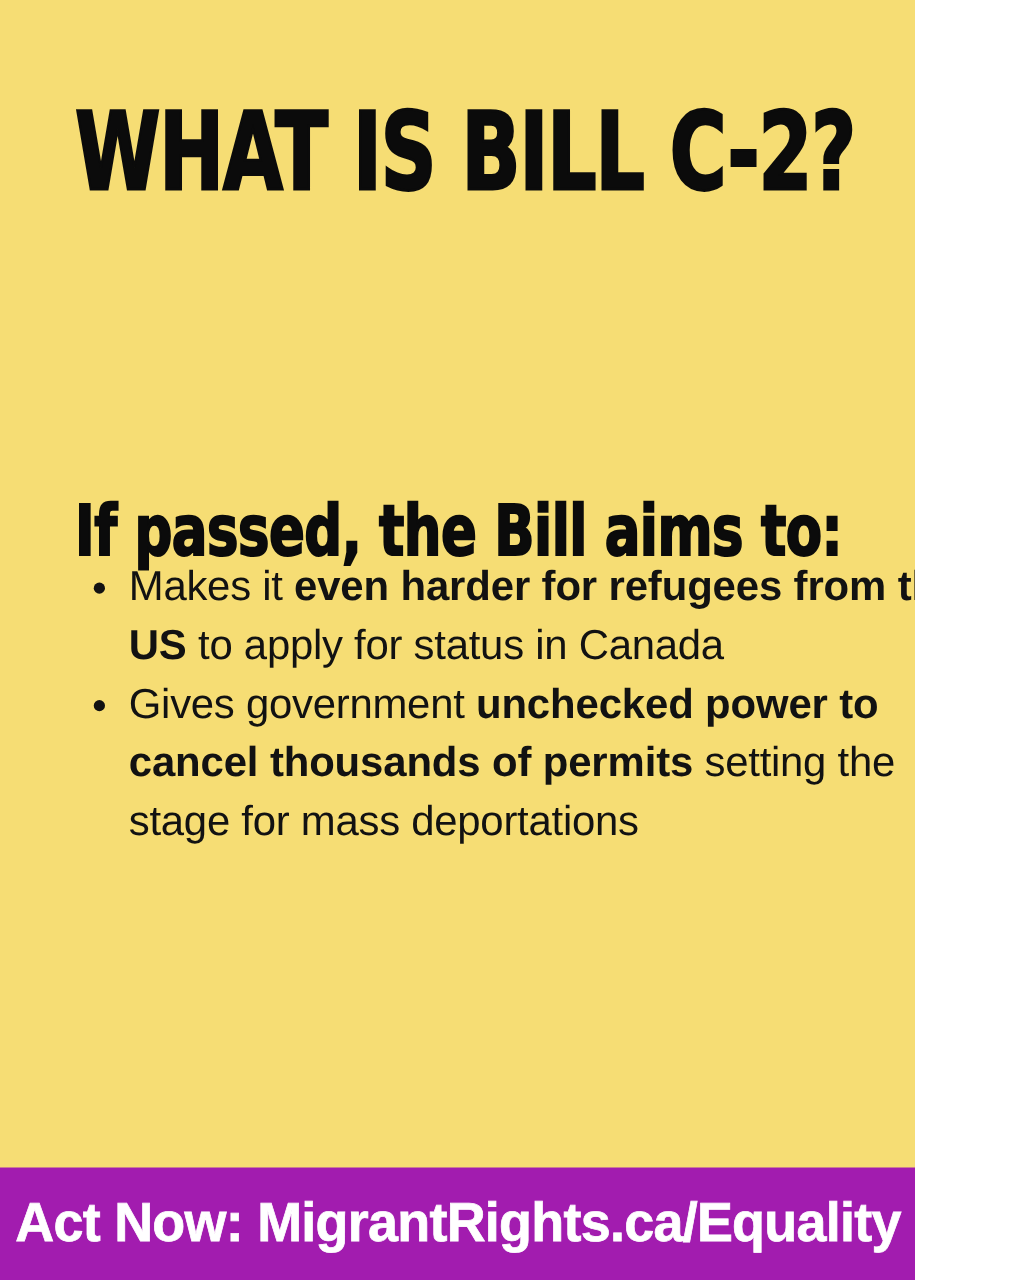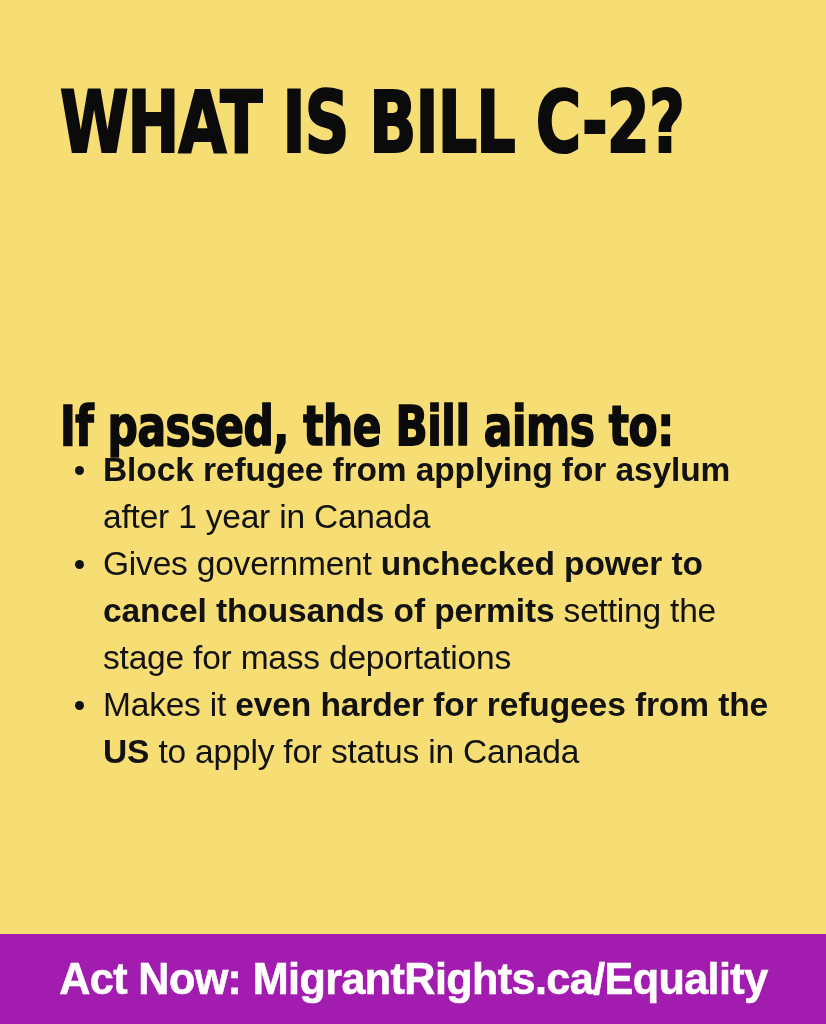--- a/index.html
+++ b/index.html
@@ -9,21 +9,21 @@
   }
   body {
     width: 826px;
     height: 1024px;
     overflow: hidden;
     font-family: "Liberation Sans", sans-serif;
   }
 
   #poster {
     position: relative;
-    width: 826px;
+    width: 732px;
     height: 1024px;
     background: #f6dd74;
     box-sizing: border-box;
     overflow: hidden;
   }
 
   
   .headline {
     position: absolute;
     left: 60px;
@@ -137,30 +137,27 @@
 
 <div id="poster" style="background: rgb(246, 221, 116);">
 
   <h1 class="headline">WHAT IS BILL C-2?</h1>
 
 
   <h2 class="subhead">If passed, the Bill aims to:</h2>
 
   <ul class="bullets">
 
+
     <li>
-      <span class="dot"></span><b>Block refugee from applying for asylum</b><span> after 1 year in Canada</span>
+      <span class="dot"></span><span>Makes it </span><b>even harder for refugees from the US</b><span> to apply for status in Canada</span>
     </li>
 
     <li>
       <span class="dot"></span><span>Gives government </span><b>unchecked power to cancel thousands of permits</b><span> setting the stage for mass deportations</span>
-    </li>
-
-    <li>
-      <span class="dot"></span><span>Makes it </span><b>even harder for refugees from the US</b><span> to apply for status in Canada</span>
     </li>
 
 
   </ul>
 
   <div class="footer" style="background: #a21caf;">
     <span class="footer-text" style="color: rgb(255, 255, 255); -webkit-text-stroke: 0.6px rgb(255, 255, 255);">Act Now: MigrantRights.ca/Equality</span>
   </div>
 
 </div>

